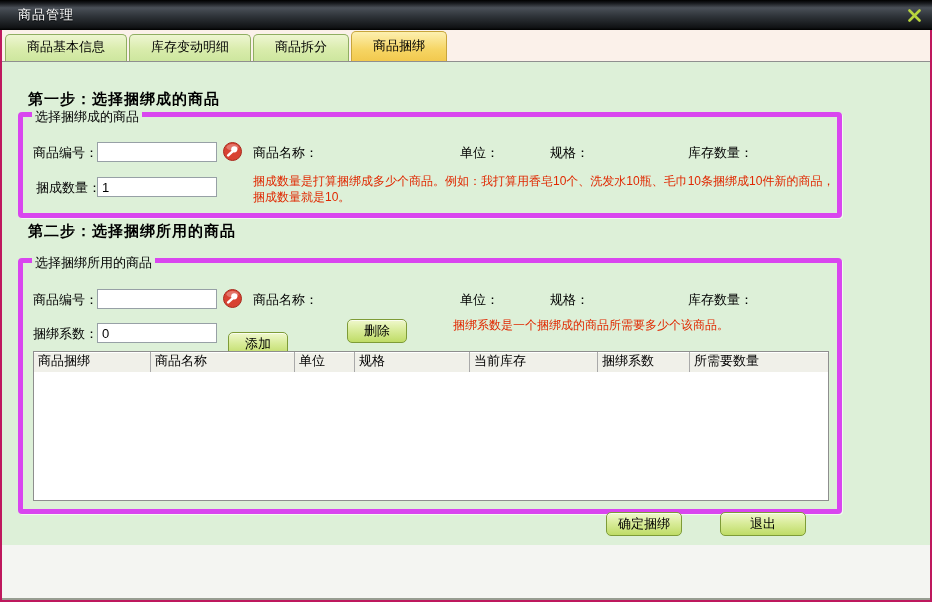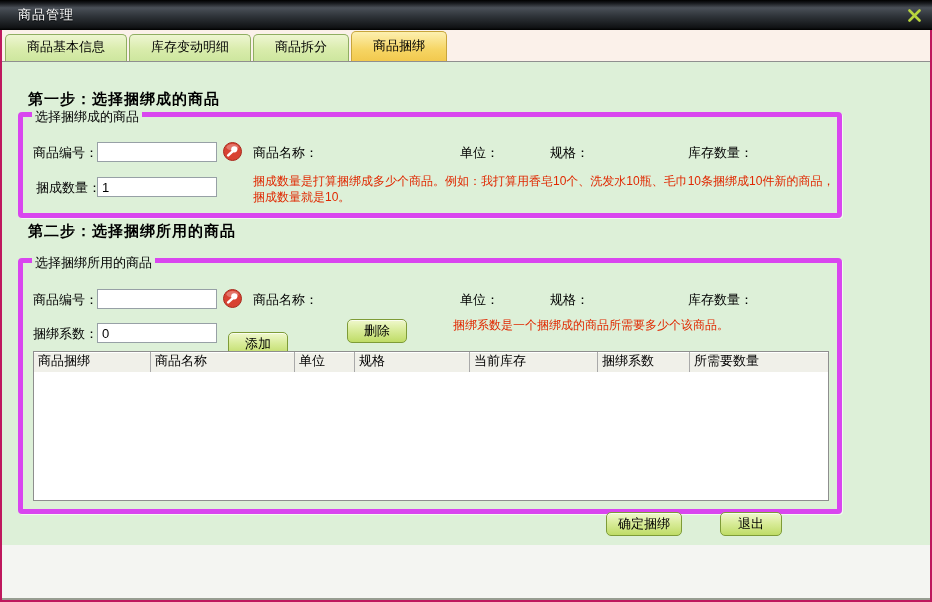--- a/index.html
+++ b/index.html
@@ -143,17 +143,17 @@
           <div class="th th3">规格</div>
           <div class="th th4">当前库存</div>
           <div class="th th5">捆绑系数</div>
           <div class="th th6">所需要数量</div>
         </div>
         <div class="tbl-body"></div>
       </div>
     </div>
 
     <button class="btn" style="left:604px;top:450px;width:76px;height:24px;">确定捆绑</button>
-    <button class="btn" style="left:718px;top:450px;width:62px;height:24px;">退出</button>
+    <button class="btn" style="left:718px;top:450px;width:86px;height:24px;">退出</button>
   </div>
 
   <div class="bottomstrip"></div>
 </div>
 
 </body></html>

